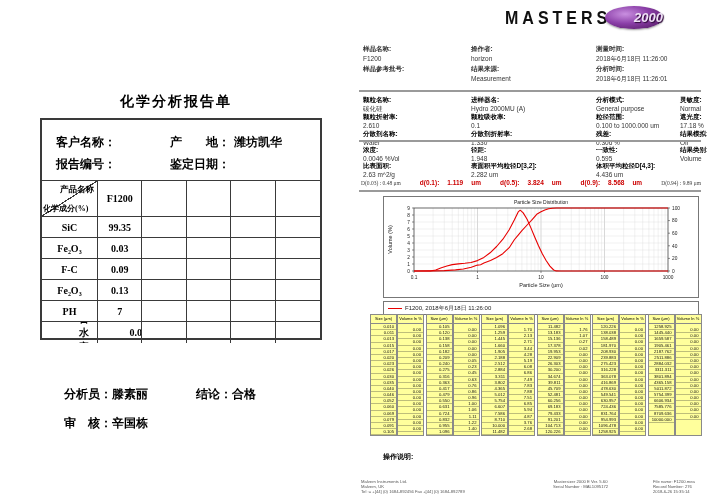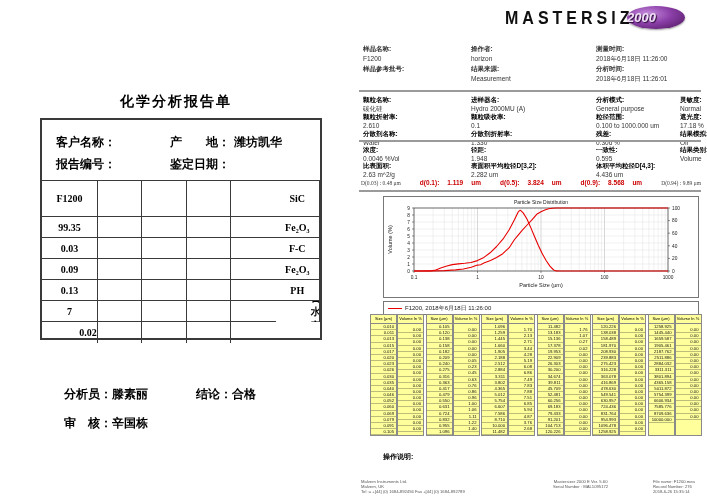--- a/index.html
+++ b/index.html
@@ -22,23 +22,23 @@
   .diag .db{position:absolute;bottom:2px;left:1px;font-size:8px;}
   .lp-sign{position:absolute;font-size:12px;font-weight:bold;white-space:nowrap;}
   
   .rp{position:absolute;left:353px;top:0;width:354px;height:500px;}
   .mv-logo{position:absolute;left:28px;top:6px;width:76px;height:34px;}
   .mv-tri{position:absolute;bottom:12px;}
   .mv-t1{left:6px;width:34px;height:20px;background:#00a651;clip-path:polygon(50% 0,100% 100%,0 100%);}
   .mv-t2{left:26px;width:44px;height:26px;background:#00c060;clip-path:polygon(50% 0,100% 100%,0 100%);}
   .mv-word{position:absolute;left:0;bottom:0;width:76px;text-align:center;font-size:10px;font-weight:bold;letter-spacing:2px;color:#9a9a9a;}
   .ms-word{position:absolute;left:152px;top:8px;font-size:16px;font-weight:bold;letter-spacing:4px;transform:scaleY(1.15);transform-origin:left top;color:#101010;white-space:nowrap;}
-  .ms-badge{position:absolute;left:274px;top:6px;width:58px;height:23px;border-radius:50%;
+  .ms-badge{position:absolute;left:252px;top:6px;width:58px;height:23px;border-radius:50%;
             background:radial-gradient(ellipse at 35% 35%,#c98fe0 0%,#8b3fa8 45%,#4a1458 100%);
-            display:flex;align-items:center;justify-content:flex-start;box-shadow:0 1px 2px rgba(0,0,0,.4);}
+            display:flex;align-items:center;justify-content:flex-end;box-shadow:0 1px 2px rgba(0,0,0,.4);}
   .ms-badge span{font-style:italic;font-weight:bold;font-size:13px;color:#efe2f6;text-shadow:1px 1px 1px #2e0b38;}
   .ms-subtitle{position:absolute;left:152px;top:27px;font-size:13px;font-weight:bold;letter-spacing:3px;}
   .rp-samplecol{position:absolute;top:44px;font-size:6.5px;line-height:10px;}
   .rp-samplecol .lab{font-weight:bold;}
   .rp-samplecol div{white-space:nowrap;color:#333;}
   .divider{position:absolute;left:6px;width:342px;height:2px;background:#9a9a9a;}
   .pgrid{position:absolute;left:10px;width:340px;display:grid;grid-template-columns:108px 125px 84px auto;}
   .pgrid3{grid-template-columns:108px 125px auto;}
   .pcell{font-size:6.5px;line-height:8.5px;white-space:nowrap;overflow:visible;}
   .pcell .lab{font-weight:bold;color:#000;display:block;}
@@ -72,20 +72,24 @@
 
     <div class="lp-box">
       <div class="lp-info">
         <span style="left:14px;top:14px">客户名称：</span>
         <span style="left:128px;top:14px">产　　地：</span>
         <span style="left:192px;top:14px">潍坊凯华</span>
         <span style="left:14px;top:36px">报告编号：</span>
         <span style="left:128px;top:36px">鉴定日期：</span>
       </div>
       <div id="lp-grid">
+          <div class="lcell diag">
+            <span class="dt">产品名称</span>
+            <span class="db">化学成分(%)</span>
+          </div>
           <div class="lcell">F1200</div>
           <div class="lcell"></div>
           <div class="lcell"></div>
           <div class="lcell"></div>
           <div class="lcell noR"></div>
           <div class="lcell">SiC</div>
           <div class="lcell">99.35</div>
           <div class="lcell"></div>
           <div class="lcell"></div>
           <div class="lcell"></div>

